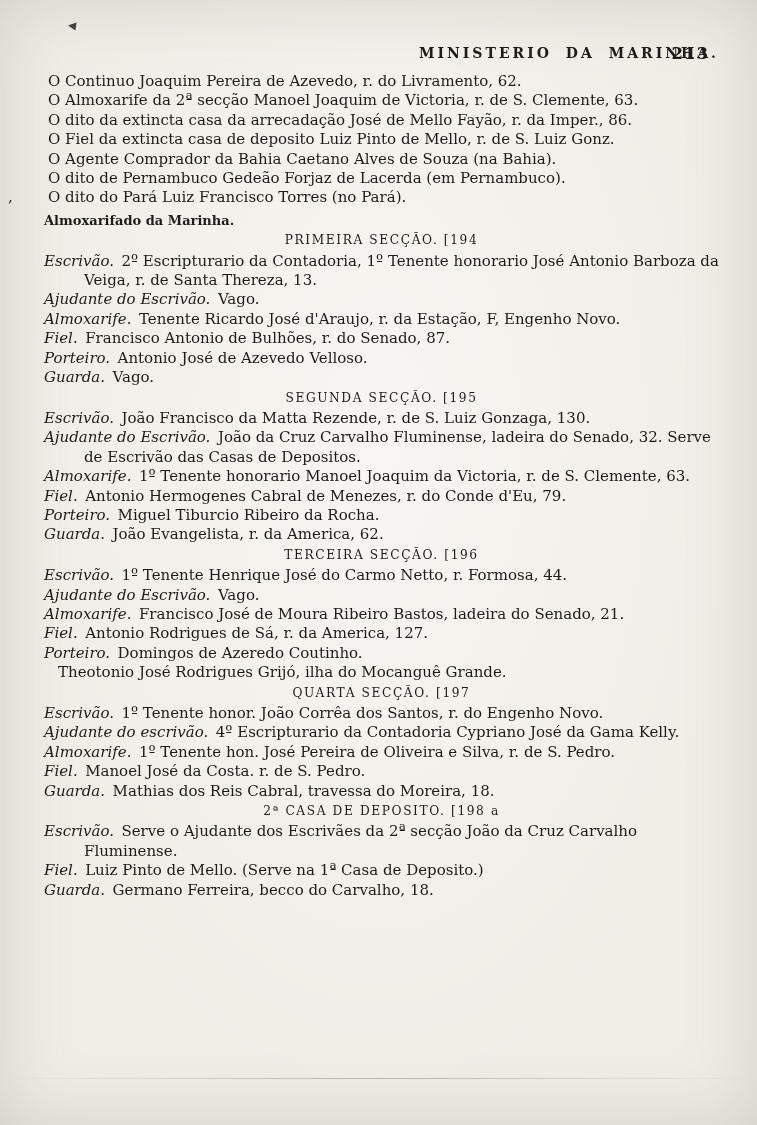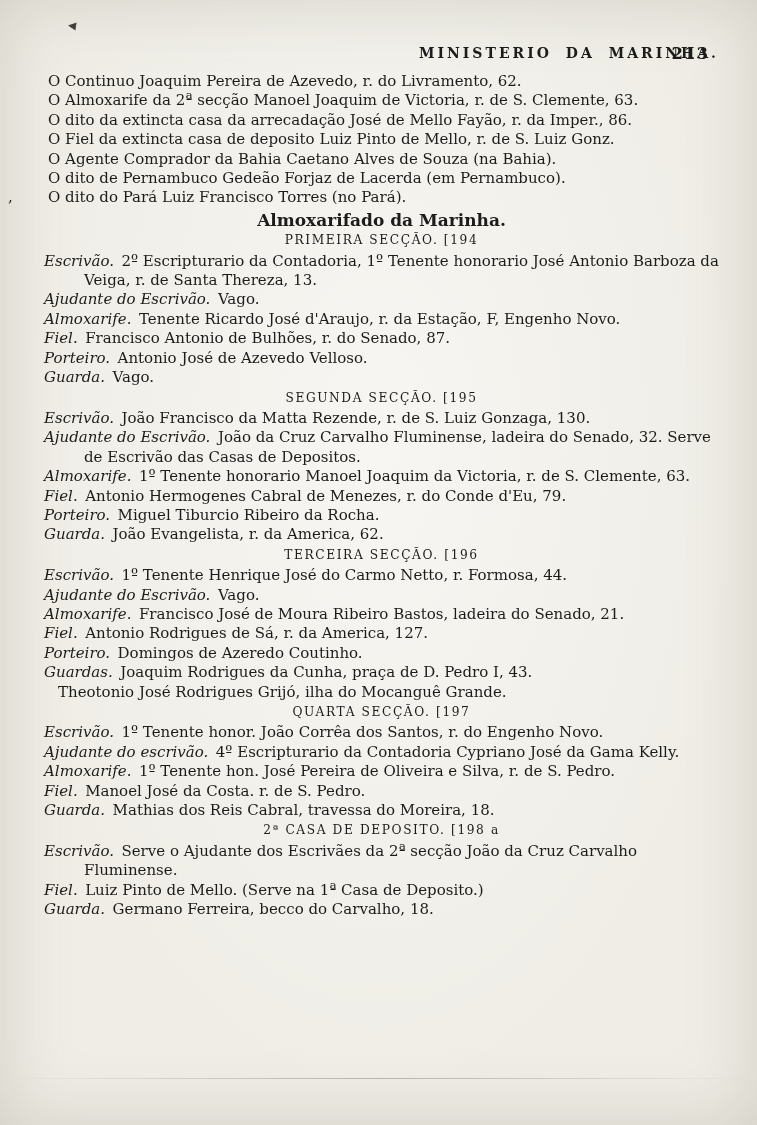--- a/index.html
+++ b/index.html
@@ -63,23 +63,23 @@
     text-align: center;
     font-style: italic;
     margin: 0 0 1px 0;
   }
   .intro-line {
     margin: 0;
     padding-left: 36px;
     text-indent: -32px;
   }
   .sec-title {
-    text-align: center;
+    text-align: left;
     font-weight: bold;
-    font-size: 17px;
+    font-size: 13px;
     margin: 3px 0 1px 0;
   }
   .sec-heading {
     text-align: center;
     font-weight: 500;
     font-size: 12.2px;
     letter-spacing: 1.6px;
     margin: 1px 0 1px 0;
   }
   .entry {
@@ -140,21 +140,20 @@
       <p class="entry"><span class="entry-label">Almoxarife.</span> <span class="entry-text">1º Tenente honorario Manoel Joaquim da Victoria, r. de S. Clemente, 63.</span></p>
       <p class="entry"><span class="entry-label">Fiel.</span> <span class="entry-text">Antonio Hermogenes Cabral de Menezes, r. do Conde d'Eu, 79.</span></p>
       <p class="entry"><span class="entry-label">Porteiro.</span> <span class="entry-text">Miguel Tiburcio Ribeiro da Rocha.</span></p>
       <p class="entry"><span class="entry-label">Guarda.</span> <span class="entry-text">João Evangelista, r. da America, 62.</span></p>
       <div class="sec-heading">TERCEIRA SECÇÃO. [196</div>
       <p class="entry"><span class="entry-label">Escrivão.</span> <span class="entry-text">1º Tenente Henrique José do Carmo Netto, r. Formosa, 44.</span></p>
       <p class="entry"><span class="entry-label">Ajudante do Escrivão.</span> <span class="entry-text">Vago.</span></p>
       <p class="entry"><span class="entry-label">Almoxarife.</span> <span class="entry-text">Francisco José de Moura Ribeiro Bastos, ladeira do Senado, 21.</span></p>
       <p class="entry"><span class="entry-label">Fiel.</span> <span class="entry-text">Antonio Rodrigues de Sá, r. da America, 127.</span></p>
       <p class="entry"><span class="entry-label">Porteiro.</span> <span class="entry-text">Domingos de Azeredo Coutinho.</span></p>
-      <p class="entry"><span class="entry-label">Guardas.</span> <span class="entry-text">Joaquim Rodrigues da Cunha, praça de D. Pedro I, 43.</span></p>
       <p class="entry continuation"><span class="entry-text">Theotonio José Rodrigues Grijó, ilha do Mocanguê Grande.</span></p>
       <div class="sec-heading">QUARTA SECÇÃO. [197</div>
       <p class="entry"><span class="entry-label">Escrivão.</span> <span class="entry-text">1º Tenente honor. João Corrêa dos Santos, r. do Engenho Novo.</span></p>
       <p class="entry"><span class="entry-label">Ajudante do escrivão.</span> <span class="entry-text">4º Escripturario da Contadoria Cypriano José da Gama Kelly.</span></p>
       <p class="entry"><span class="entry-label">Almoxarife.</span> <span class="entry-text">1º Tenente hon. José Pereira de Oliveira e Silva, r. de S. Pedro.</span></p>
       <p class="entry"><span class="entry-label">Fiel.</span> <span class="entry-text">Manoel José da Costa. r. de S. Pedro.</span></p>
       <p class="entry"><span class="entry-label">Guarda.</span> <span class="entry-text">Mathias dos Reis Cabral, travessa do Moreira, 18.</span></p>
       <div class="sec-heading">2ª CASA DE DEPOSITO. [198 a</div>
       <p class="entry"><span class="entry-label">Escrivão.</span> <span class="entry-text">Serve o Ajudante dos Escrivães da 2ª secção João da Cruz Carvalho Fluminense.</span></p>
       <p class="entry"><span class="entry-label">Fiel.</span> <span class="entry-text">Luiz Pinto de Mello. (Serve na 1ª Casa de Deposito.)</span></p>

